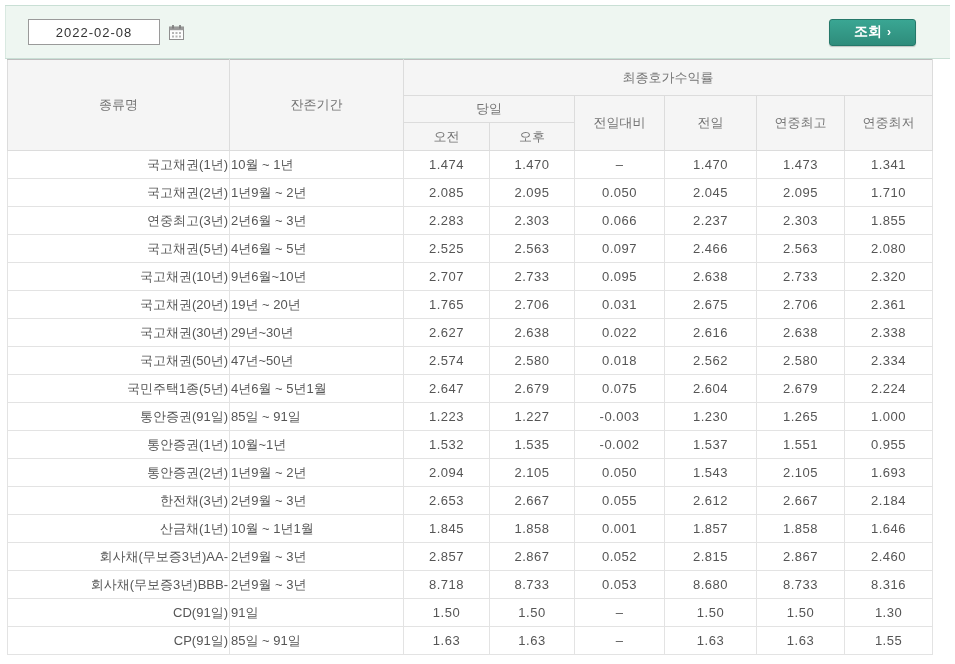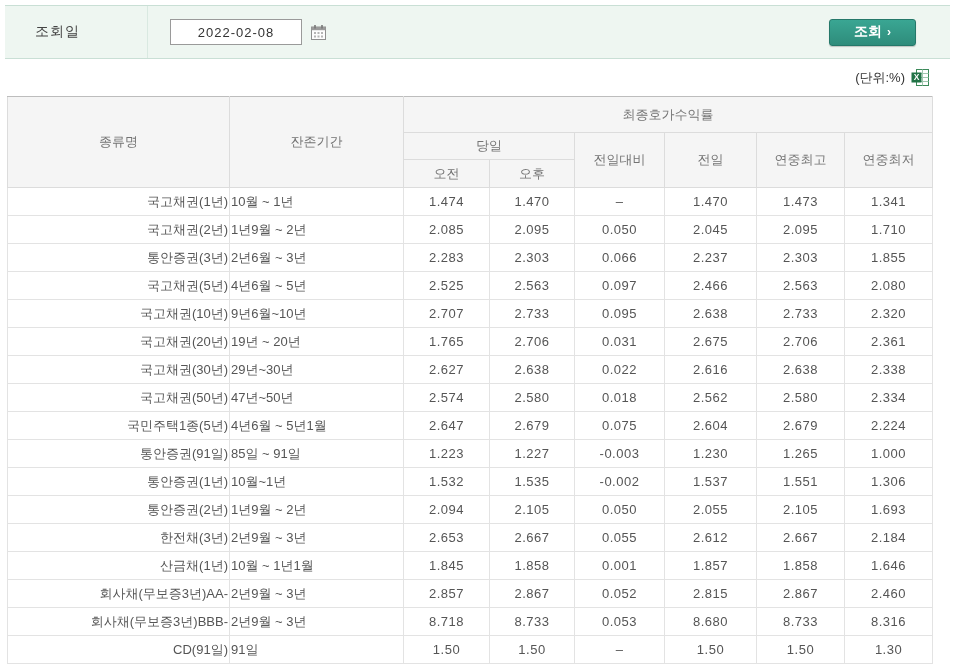--- a/index.html
+++ b/index.html
@@ -46,21 +46,20 @@
   .c-down{color:#3a46a8}
   .c-flat{color:#4a4a4a}
   .c-gray{color:#7a7a7a}
 </style>
 </head>
 <body>
 
 <div class="page">
 
   <div class="search-bar">
-    <div class="date-label">조회일</div>
     <div class="bar-divider"></div>
     <input class="date-input" type="text" value="2022-02-08" style="">
     <button class="calendar-btn">
       <svg width="17" height="17" viewBox="0 0 17 17">
         <rect x="1.5" y="3" width="14" height="12.5" fill="#fdfdfd" stroke="#8f8f8f"></rect>
         <rect x="1.5" y="3" width="14" height="3.2" fill="#9a9a9a"></rect>
         <line x1="5" y1="1" x2="5" y2="4.5" stroke="#777" stroke-width="1.6"></line>
         <line x1="12" y1="1" x2="12" y2="4.5" stroke="#777" stroke-width="1.6"></line>
         <g fill="#b5b5b5">
           <rect x="4" y="8" width="2" height="2"></rect>
@@ -71,34 +70,20 @@
             <rect x="11" y="11.5" width="2" height="2"></rect>
         </g>
       </svg>
     </button>
     <button class="search-btn">
       <span>조회</span>
       <span class="arrow">›</span>
     </button>
   </div>
 
-  <div class="meta-row">
-    <span>(단위:%)</span>
-    <button class="excel-btn">
-      <svg width="19" height="19" viewBox="0 0 19 19">
-        <rect x="5.5" y="1.5" width="12" height="16" fill="#ffffff" stroke="#3c8a5a"></rect>
-        <line x1="5.5" y1="5.5" x2="17.5" y2="5.5" stroke="#9fc7ae"></line>
-        <line x1="5.5" y1="9.5" x2="17.5" y2="9.5" stroke="#9fc7ae"></line>
-        <line x1="5.5" y1="13.5" x2="17.5" y2="13.5" stroke="#9fc7ae"></line>
-        <line x1="11.5" y1="1.5" x2="11.5" y2="17.5" stroke="#9fc7ae"></line>
-        <rect x="0.5" y="4.5" width="10" height="10" fill="#217346"></rect>
-        <text x="5.5" y="12.3" fill="#ffffff" font-size="8.5" font-weight="bold" text-anchor="middle">X</text>
-      </svg>
-    </button>
-  </div>
 
   <table class="yield">
     <colgroup>
       <col style="width:222px">
         <col style="width:174px">
         <col style="width:86px">
         <col style="width:85px">
       <col style="width:90px">
         <col style="width:92px">
         <col style="width:88px">
@@ -137,21 +122,21 @@
           <td class="col-type">국고채권(2년)</td>
           <td class="col-center">1년9월 ~ 2년</td>
           <td class="num c-up">2.085</td>
           <td class="num c-up">2.095</td>
           <td class="num c-up">0.050</td>
           <td class="num c-gray">2.045</td>
           <td class="num c-gray">2.095</td>
           <td class="num c-gray">1.710</td>
         </tr>
         <tr>
-          <td class="col-type">통안증권(3년)</td>
+          <td class="col-type">연중최고(3년)</td>
           <td class="col-center">2년6월 ~ 3년</td>
           <td class="num c-up">2.283</td>
           <td class="num c-up">2.303</td>
           <td class="num c-up">0.066</td>
           <td class="num c-gray">2.237</td>
           <td class="num c-gray">2.303</td>
           <td class="num c-gray">1.855</td>
         </tr>
         <tr>
           <td class="col-type">국고채권(5년)</td>
@@ -224,29 +209,29 @@
           <td class="num c-gray">1.000</td>
         </tr>
         <tr>
           <td class="col-type">통안증권(1년)</td>
           <td class="col-center">10월~1년</td>
           <td class="num c-down">1.532</td>
           <td class="num c-down">1.535</td>
           <td class="num c-down">-0.002</td>
           <td class="num c-gray">1.537</td>
           <td class="num c-gray">1.551</td>
-          <td class="num c-gray">1.306</td>
+          <td class="num c-gray">0.955</td>
         </tr>
         <tr>
           <td class="col-type">통안증권(2년)</td>
           <td class="col-center">1년9월 ~ 2년</td>
           <td class="num c-up">2.094</td>
           <td class="num c-up">2.105</td>
           <td class="num c-up">0.050</td>
-          <td class="num c-gray">2.055</td>
+          <td class="num c-gray">1.543</td>
           <td class="num c-gray">2.105</td>
           <td class="num c-gray">1.693</td>
         </tr>
         <tr>
           <td class="col-type">한전채(3년)</td>
           <td class="col-center">2년9월 ~ 3년</td>
           <td class="num c-up">2.653</td>
           <td class="num c-up">2.667</td>
           <td class="num c-up">0.055</td>
           <td class="num c-gray">2.612</td>

